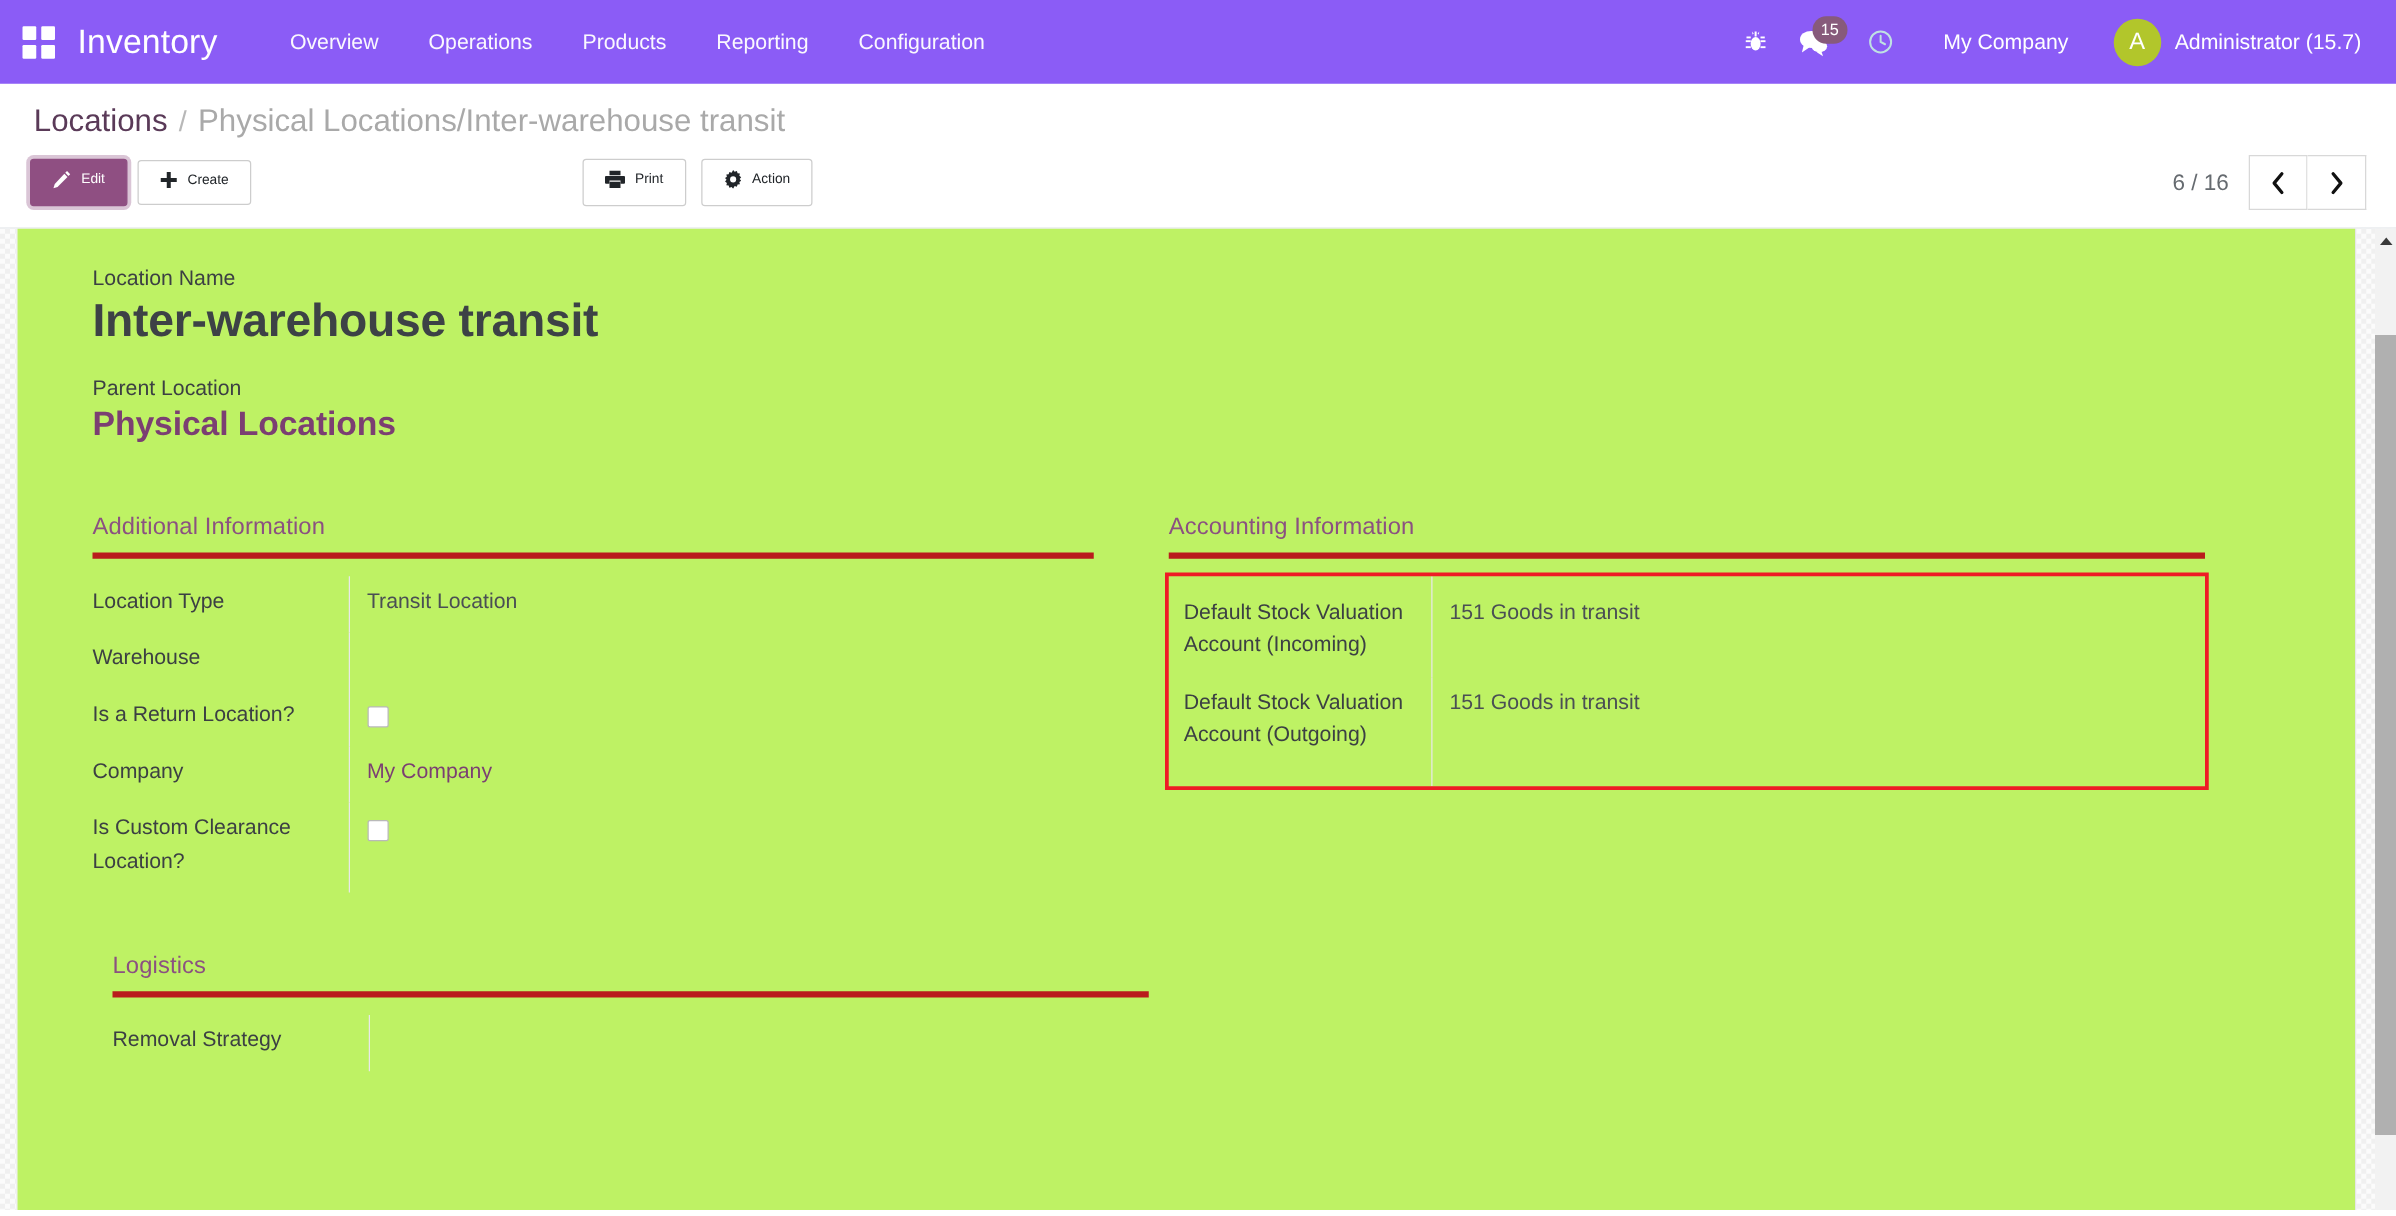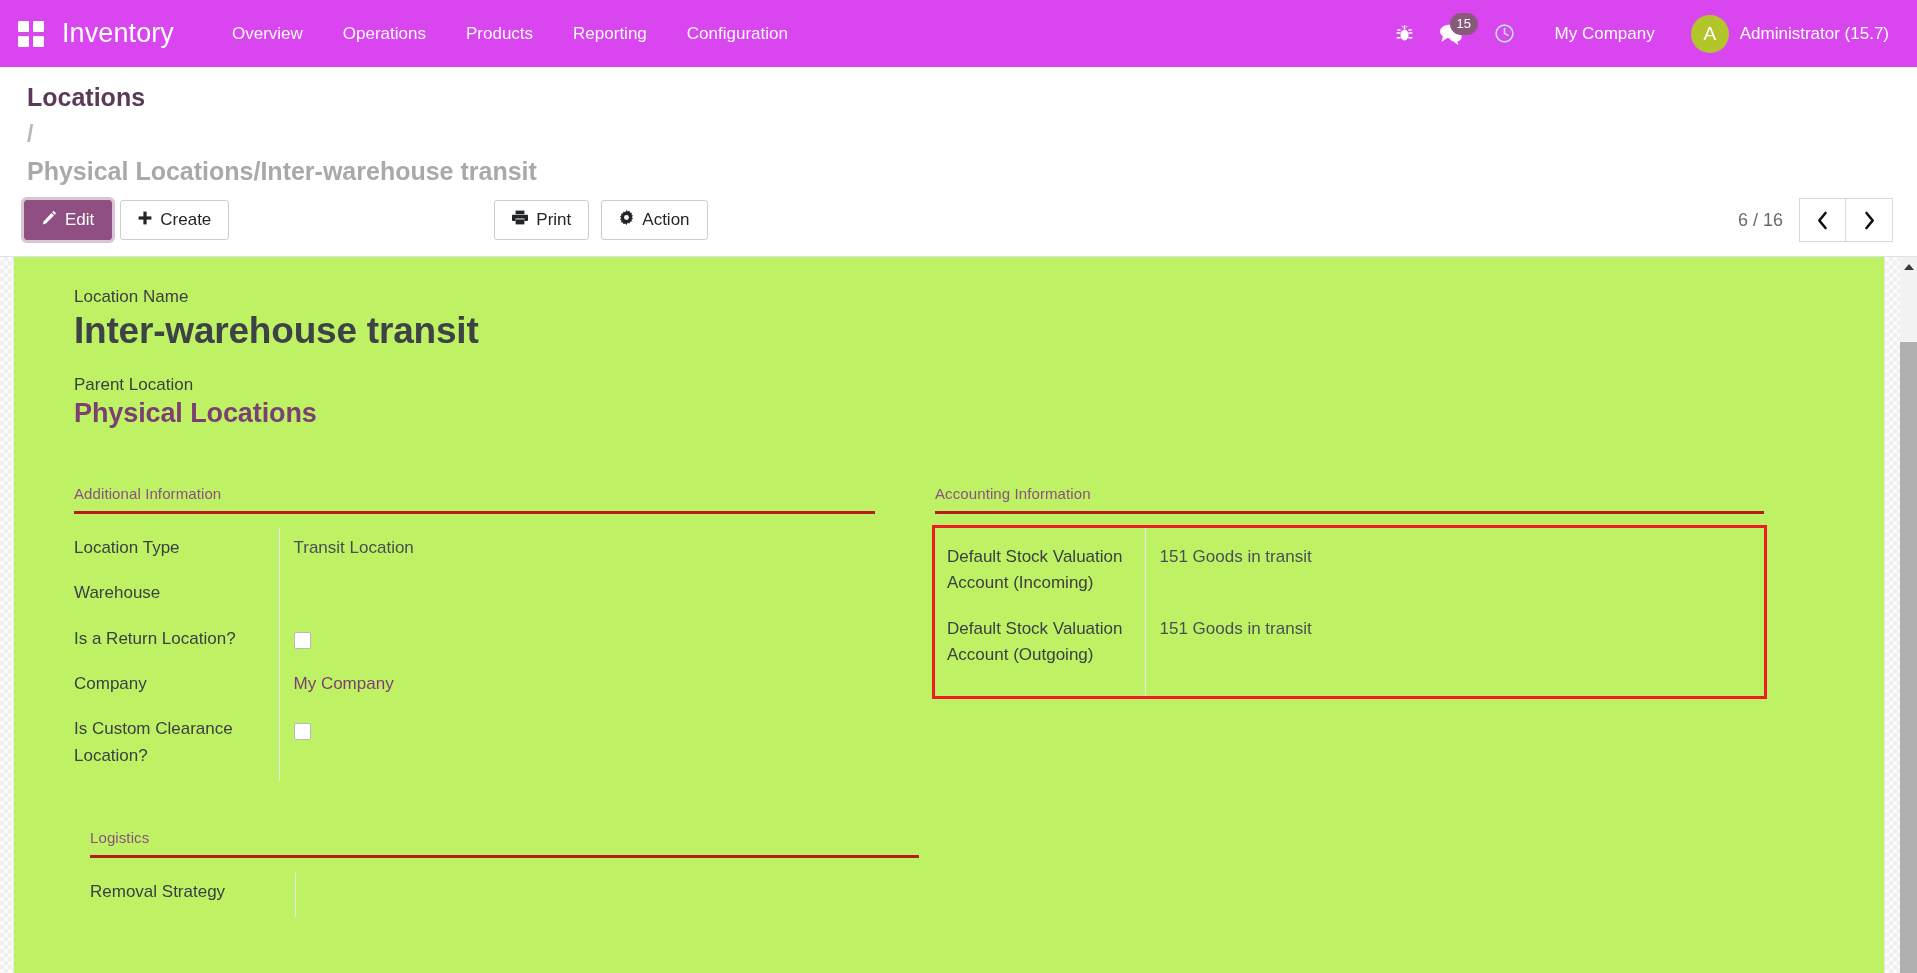--- a/index.html
+++ b/index.html
@@ -8,21 +8,21 @@
     height: 973px;
     overflow: hidden;
     font-family: "Liberation Sans", sans-serif;
     background: #ffffff;
     -webkit-font-smoothing: antialiased;
   }
 
   
   .navbar {
     height: 67px;
-    background: #d946ef;
+    background: #8b5cf6;
     display: flex;
     align-items: center;
     padding: 0 22px 0 18px;
     color: #ffffff;
     position: relative;
   }
   .apps-grid {
     width: 26px; height: 26px;
     display: grid;
     grid-template-columns: 11px 11px;
@@ -107,42 +107,41 @@
     background: #ffffff;
     border-bottom: 1px solid #dee2e6;
     padding: 0 0 0 0;
   }
   .breadcrumb {
     display: flex;
     align-items: baseline;
     gap: 9px;
     padding: 16px 24px 6px 27px;
     font-size: 25px;
-    font-weight: 700;
-    flex-direction: column;
+    font-weight: 400;
   }
   .bc-root { color: #5a3a58; cursor: pointer; }
   .bc-sep { color: #b8b8b8; font-size: 23px; }
   .bc-current { color: #a9a9a9; }
 
   .cp-buttons {
     display: flex;
     align-items: center;
     padding: 6px 24px 14px 24px;
     position: relative;
   }
   .btn {
-    font-size: 17px;
+    font-size: 11px;
     border: 1px solid #cdcdcd;
     background: #ffffff;
     color: #212529;
     padding: 8px 17px;
     border-radius: 3px;
     display: inline-flex;
-    align-items: flex-end;
+    align-items: flex-start;
     gap: 8px;
     cursor: pointer;
     white-space: nowrap;
     line-height: 1.3;
   }
   .btn-edit {
     background: #8f4f82;
     border-color: #8f4f82;
     color: #ffffff;
     box-shadow: 0 0 0 3px rgba(143,79,130,.33);
@@ -217,25 +216,25 @@
 
   .groups {
     display: flex;
     gap: 0;
     margin-top: 56px;
   }
   .group-col { width: 50%; padding-right: 44px; }
   .group-col.right { padding-right: 0; padding-left: 16px; }
 
   .group-title {
-    font-size: 15px;
+    font-size: 19px;
     color: #8b5181;
     font-weight: 400;
     padding-bottom: 9px;
-    border-bottom: 3px solid #b91c1c;
+    border-bottom: 5px solid #b91c1c;
     margin-bottom: 14px;
     letter-spacing: .1px;
   }
 
   .ftable { width: 100%; border-collapse: collapse; }
   .ftable td { vertical-align: top; padding: 7px 0 12px 0; }
   .fl {
     width: 205px;
     font-size: 17px;
     color: #3c4043;

